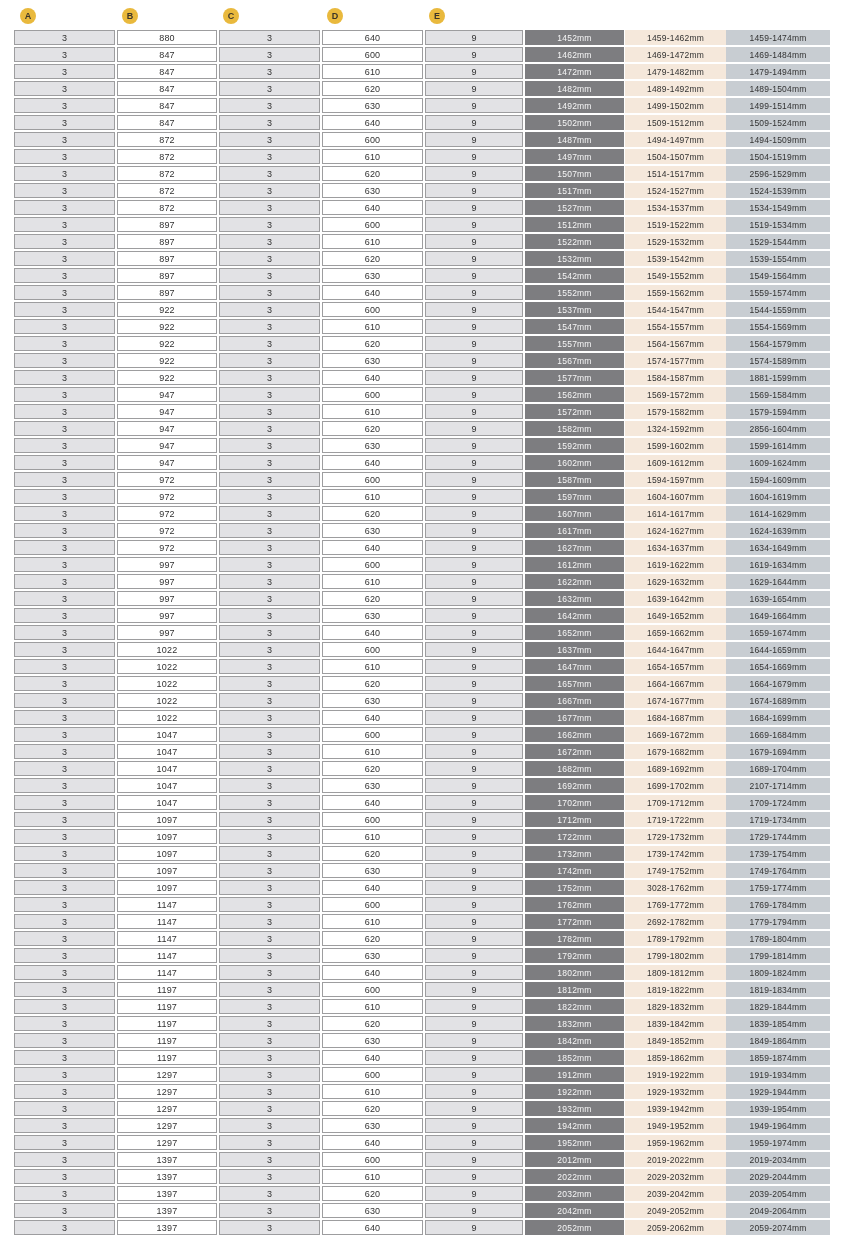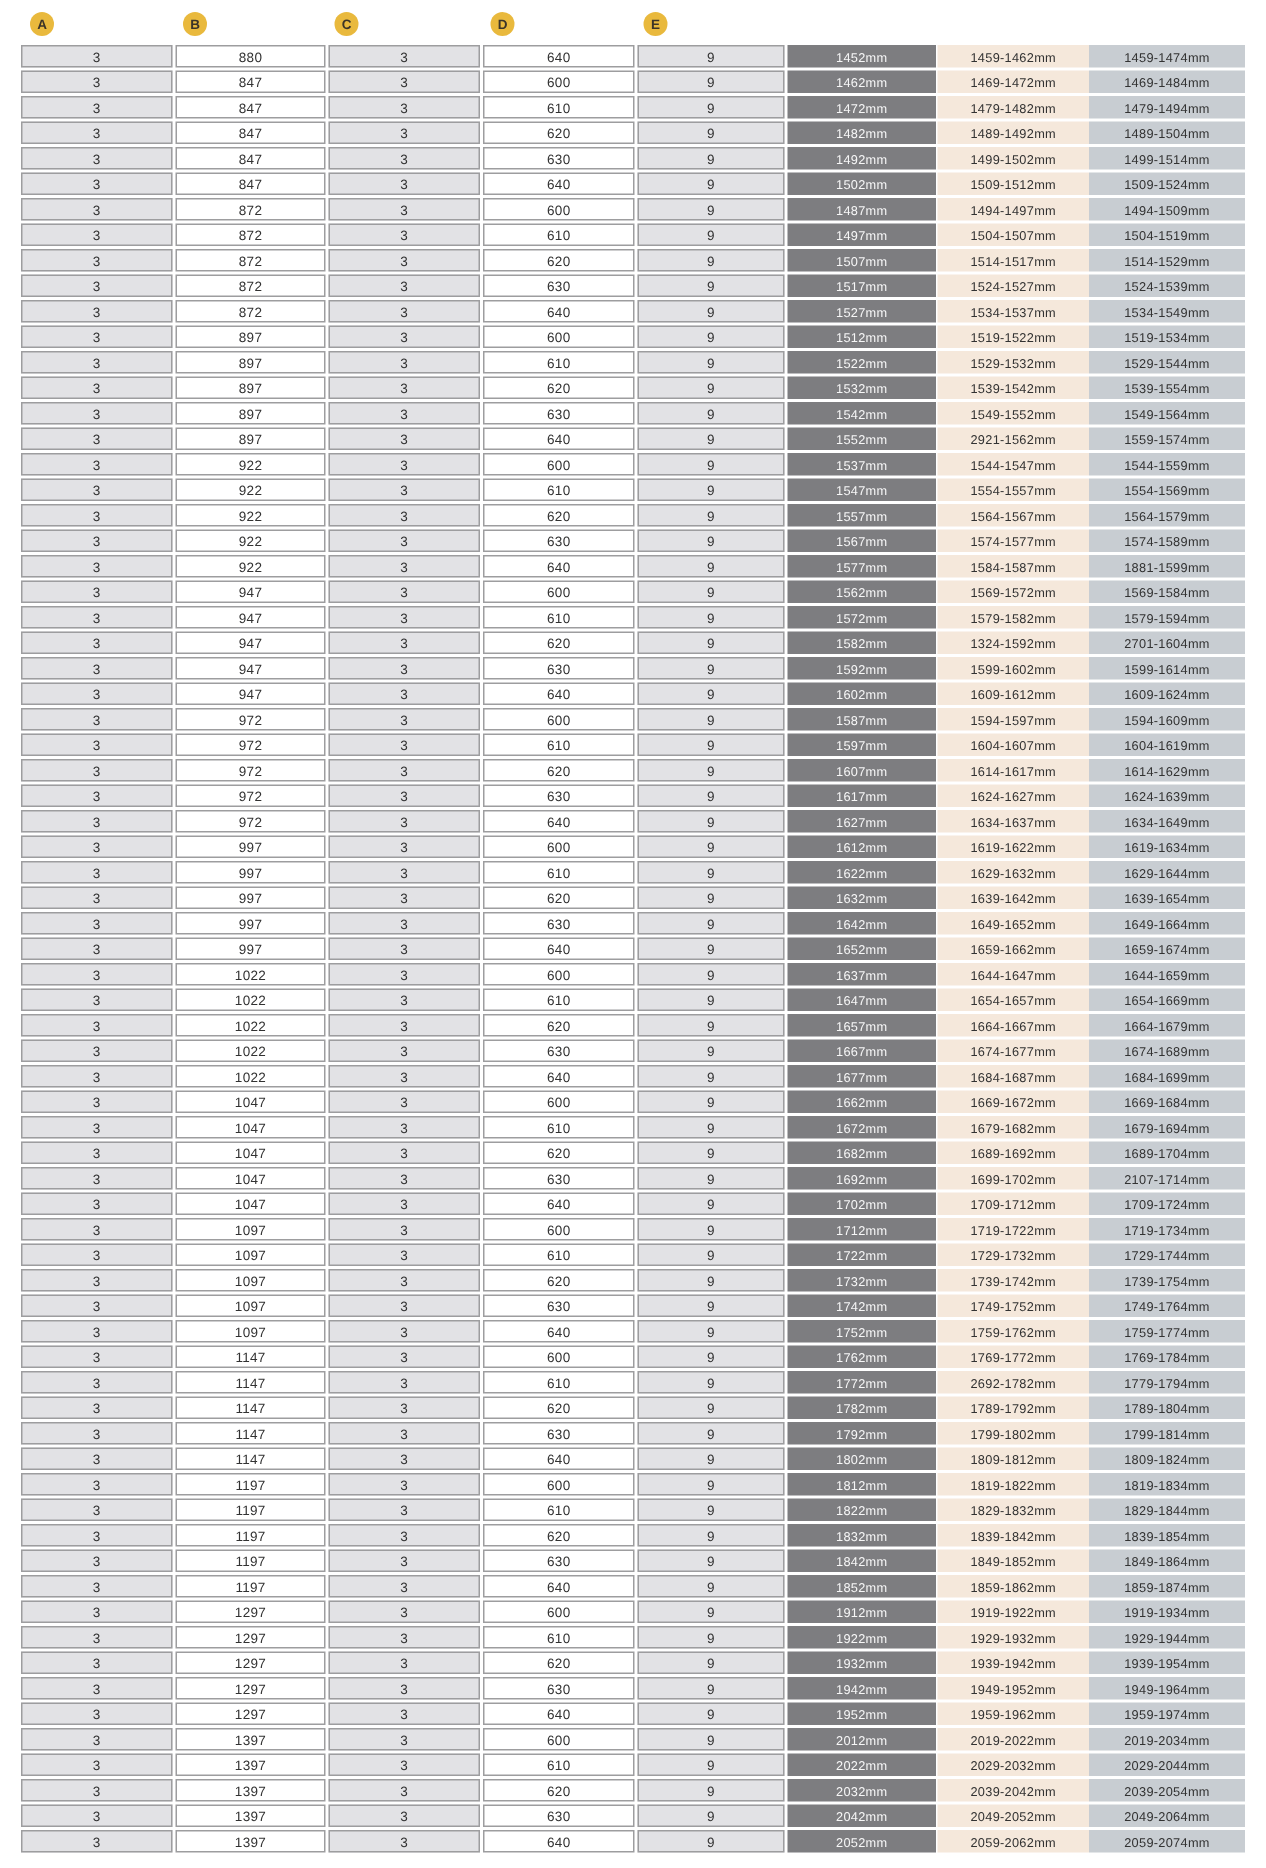--- a/index.html
+++ b/index.html
@@ -128,21 +128,21 @@
       <div class="cell col-h">1504-1519mm</div>
     </div>
     <div class="row">
       <div class="cell col-a">3</div>
       <div class="cell col-b">872</div>
       <div class="cell col-c">3</div>
       <div class="cell col-d">620</div>
       <div class="cell col-e">9</div>
       <div class="cell col-f">1507mm</div>
       <div class="cell col-g">1514-1517mm</div>
-      <div class="cell col-h">1514-1529mm</div>
+      <div class="cell col-h">2596-1529mm</div>
     </div>
     <div class="row">
       <div class="cell col-a">3</div>
       <div class="cell col-b">872</div>
       <div class="cell col-c">3</div>
       <div class="cell col-d">630</div>
       <div class="cell col-e">9</div>
       <div class="cell col-f">1517mm</div>
       <div class="cell col-g">1524-1527mm</div>
       <div class="cell col-h">1524-1539mm</div>
@@ -197,21 +197,21 @@
       <div class="cell col-g">1549-1552mm</div>
       <div class="cell col-h">1549-1564mm</div>
     </div>
     <div class="row">
       <div class="cell col-a">3</div>
       <div class="cell col-b">897</div>
       <div class="cell col-c">3</div>
       <div class="cell col-d">640</div>
       <div class="cell col-e">9</div>
       <div class="cell col-f">1552mm</div>
-      <div class="cell col-g">2921-1562mm</div>
+      <div class="cell col-g">1559-1562mm</div>
       <div class="cell col-h">1559-1574mm</div>
     </div>
     <div class="row">
       <div class="cell col-a">3</div>
       <div class="cell col-b">922</div>
       <div class="cell col-c">3</div>
       <div class="cell col-d">600</div>
       <div class="cell col-e">9</div>
       <div class="cell col-f">1537mm</div>
       <div class="cell col-g">1544-1547mm</div>
@@ -278,21 +278,21 @@
       <div class="cell col-h">1579-1594mm</div>
     </div>
     <div class="row">
       <div class="cell col-a">3</div>
       <div class="cell col-b">947</div>
       <div class="cell col-c">3</div>
       <div class="cell col-d">620</div>
       <div class="cell col-e">9</div>
       <div class="cell col-f">1582mm</div>
       <div class="cell col-g">1324-1592mm</div>
-      <div class="cell col-h">2701-1604mm</div>
+      <div class="cell col-h">2856-1604mm</div>
     </div>
     <div class="row">
       <div class="cell col-a">3</div>
       <div class="cell col-b">947</div>
       <div class="cell col-c">3</div>
       <div class="cell col-d">630</div>
       <div class="cell col-e">9</div>
       <div class="cell col-f">1592mm</div>
       <div class="cell col-g">1599-1602mm</div>
       <div class="cell col-h">1599-1614mm</div>
@@ -547,21 +547,21 @@
       <div class="cell col-g">1749-1752mm</div>
       <div class="cell col-h">1749-1764mm</div>
     </div>
     <div class="row">
       <div class="cell col-a">3</div>
       <div class="cell col-b">1097</div>
       <div class="cell col-c">3</div>
       <div class="cell col-d">640</div>
       <div class="cell col-e">9</div>
       <div class="cell col-f">1752mm</div>
-      <div class="cell col-g">1759-1762mm</div>
+      <div class="cell col-g">3028-1762mm</div>
       <div class="cell col-h">1759-1774mm</div>
     </div>
     <div class="row">
       <div class="cell col-a">3</div>
       <div class="cell col-b">1147</div>
       <div class="cell col-c">3</div>
       <div class="cell col-d">600</div>
       <div class="cell col-e">9</div>
       <div class="cell col-f">1762mm</div>
       <div class="cell col-g">1769-1772mm</div>

